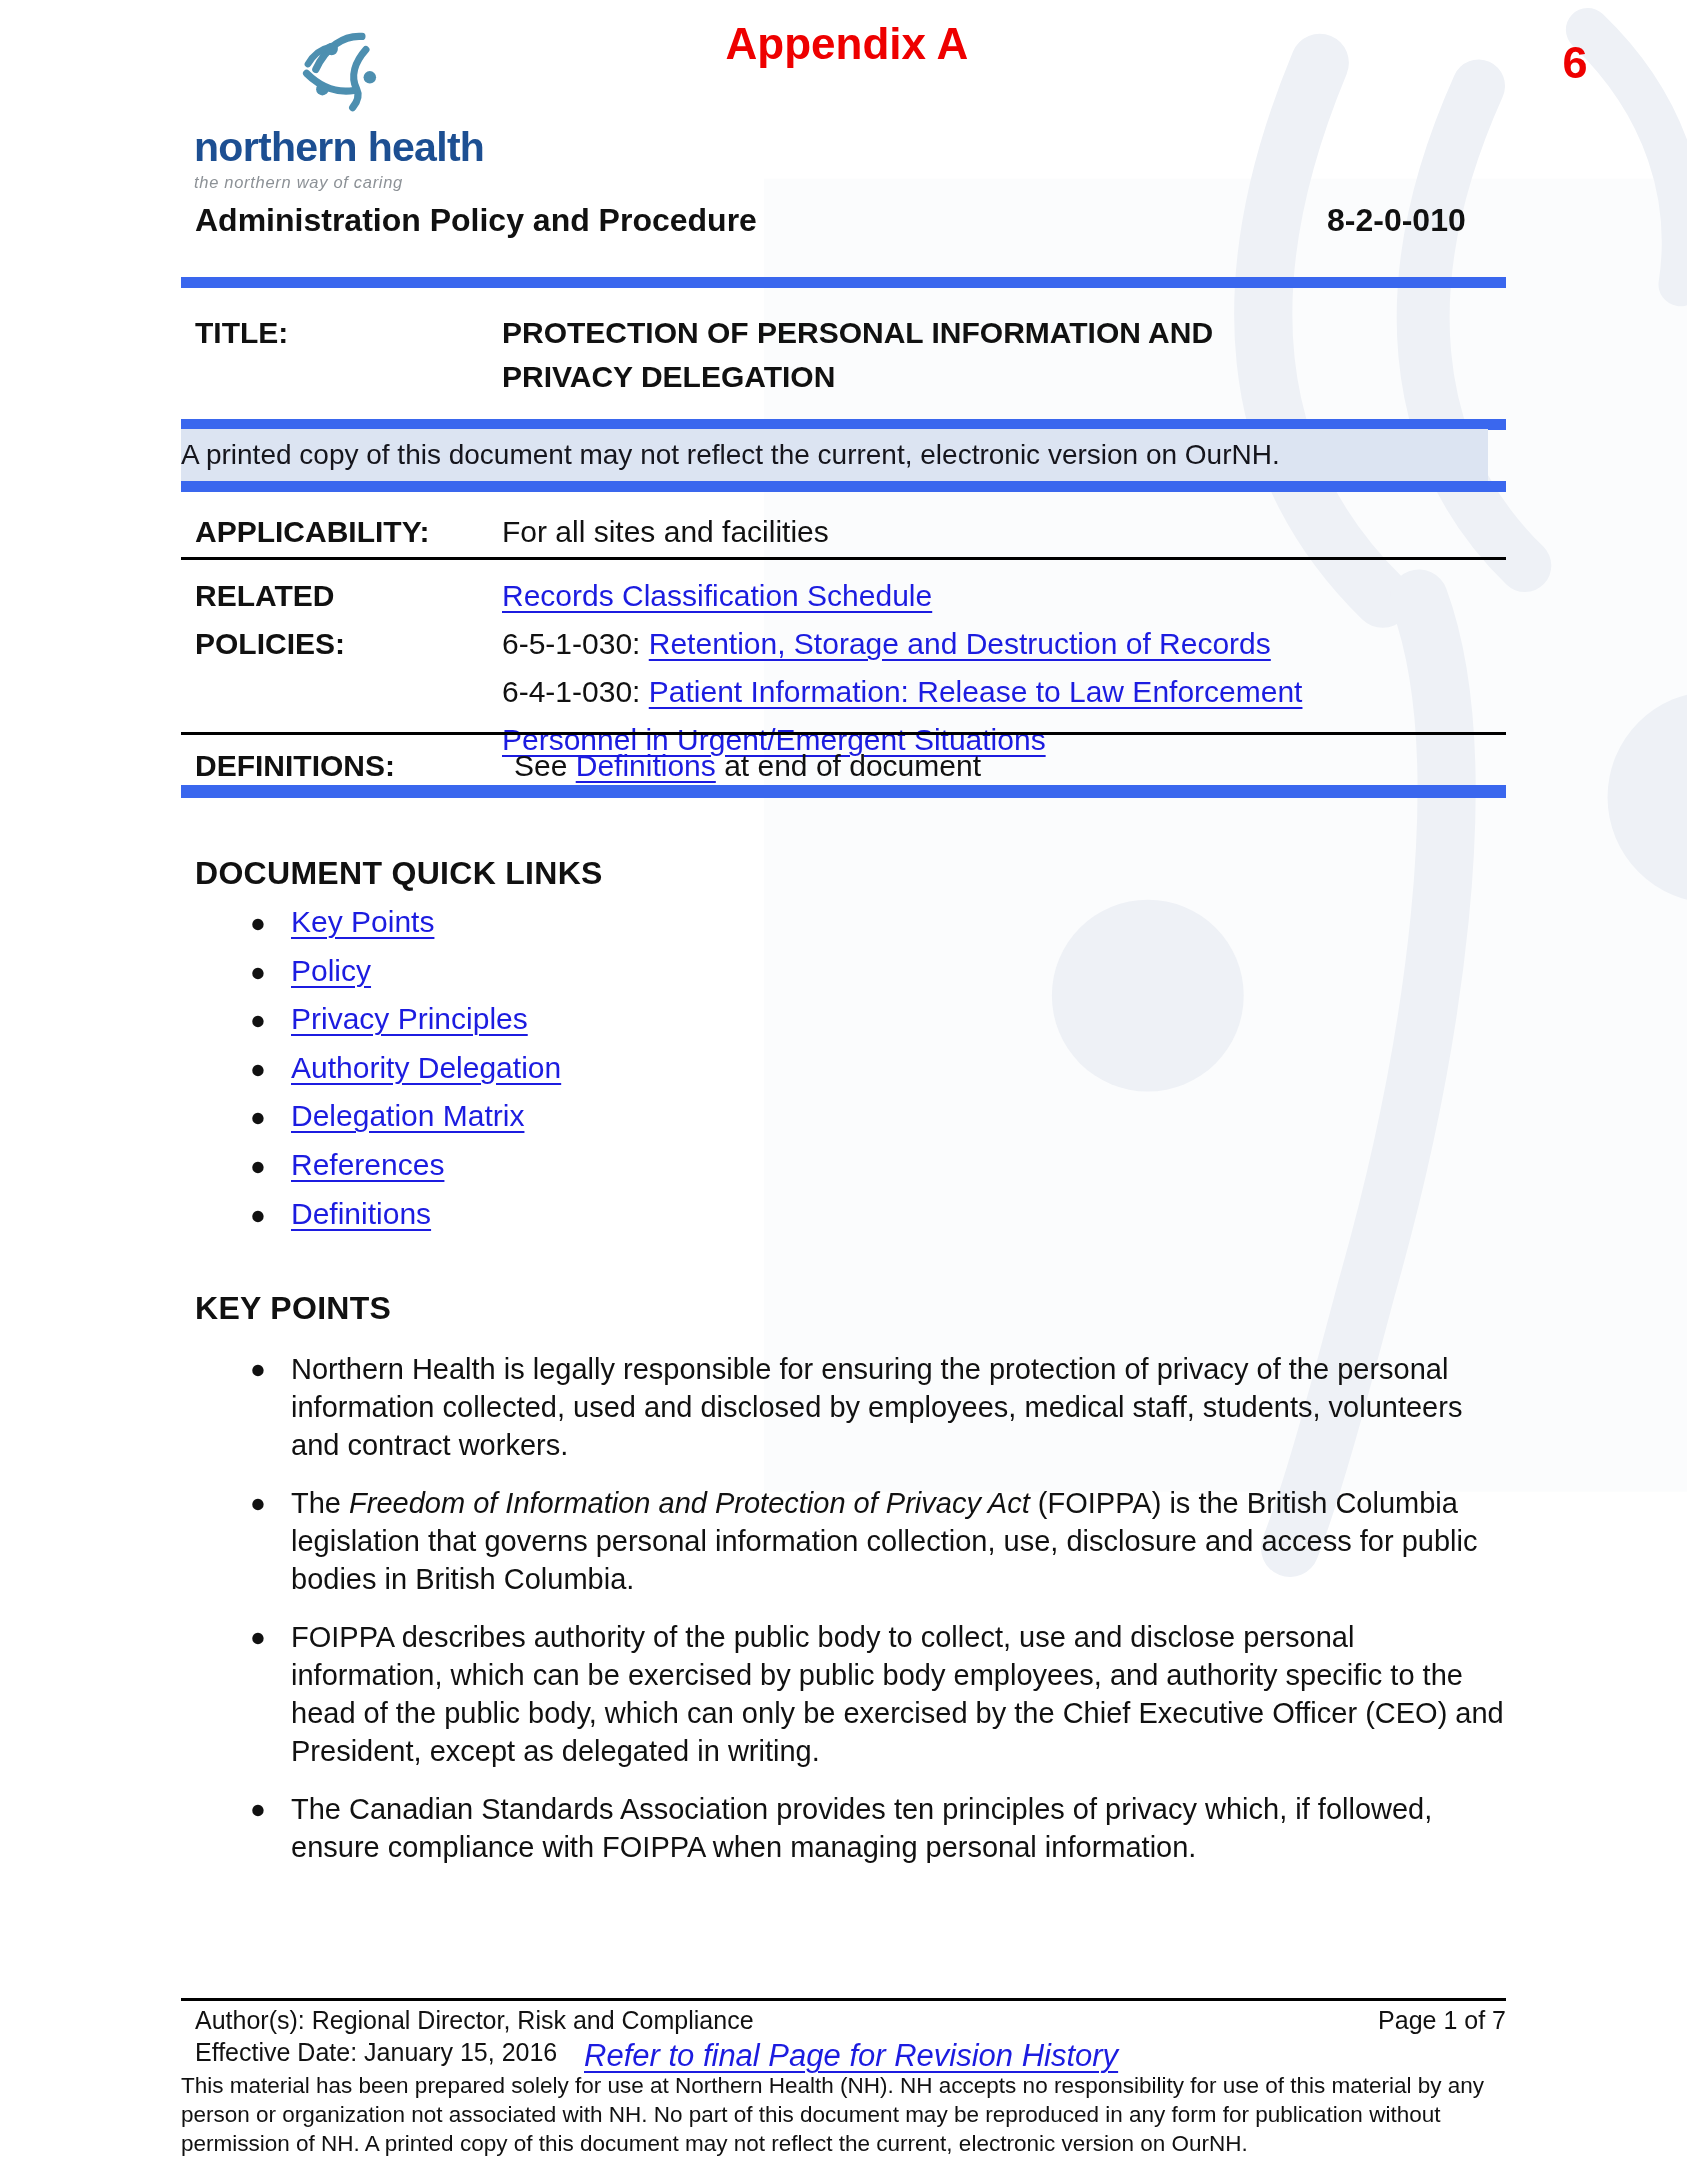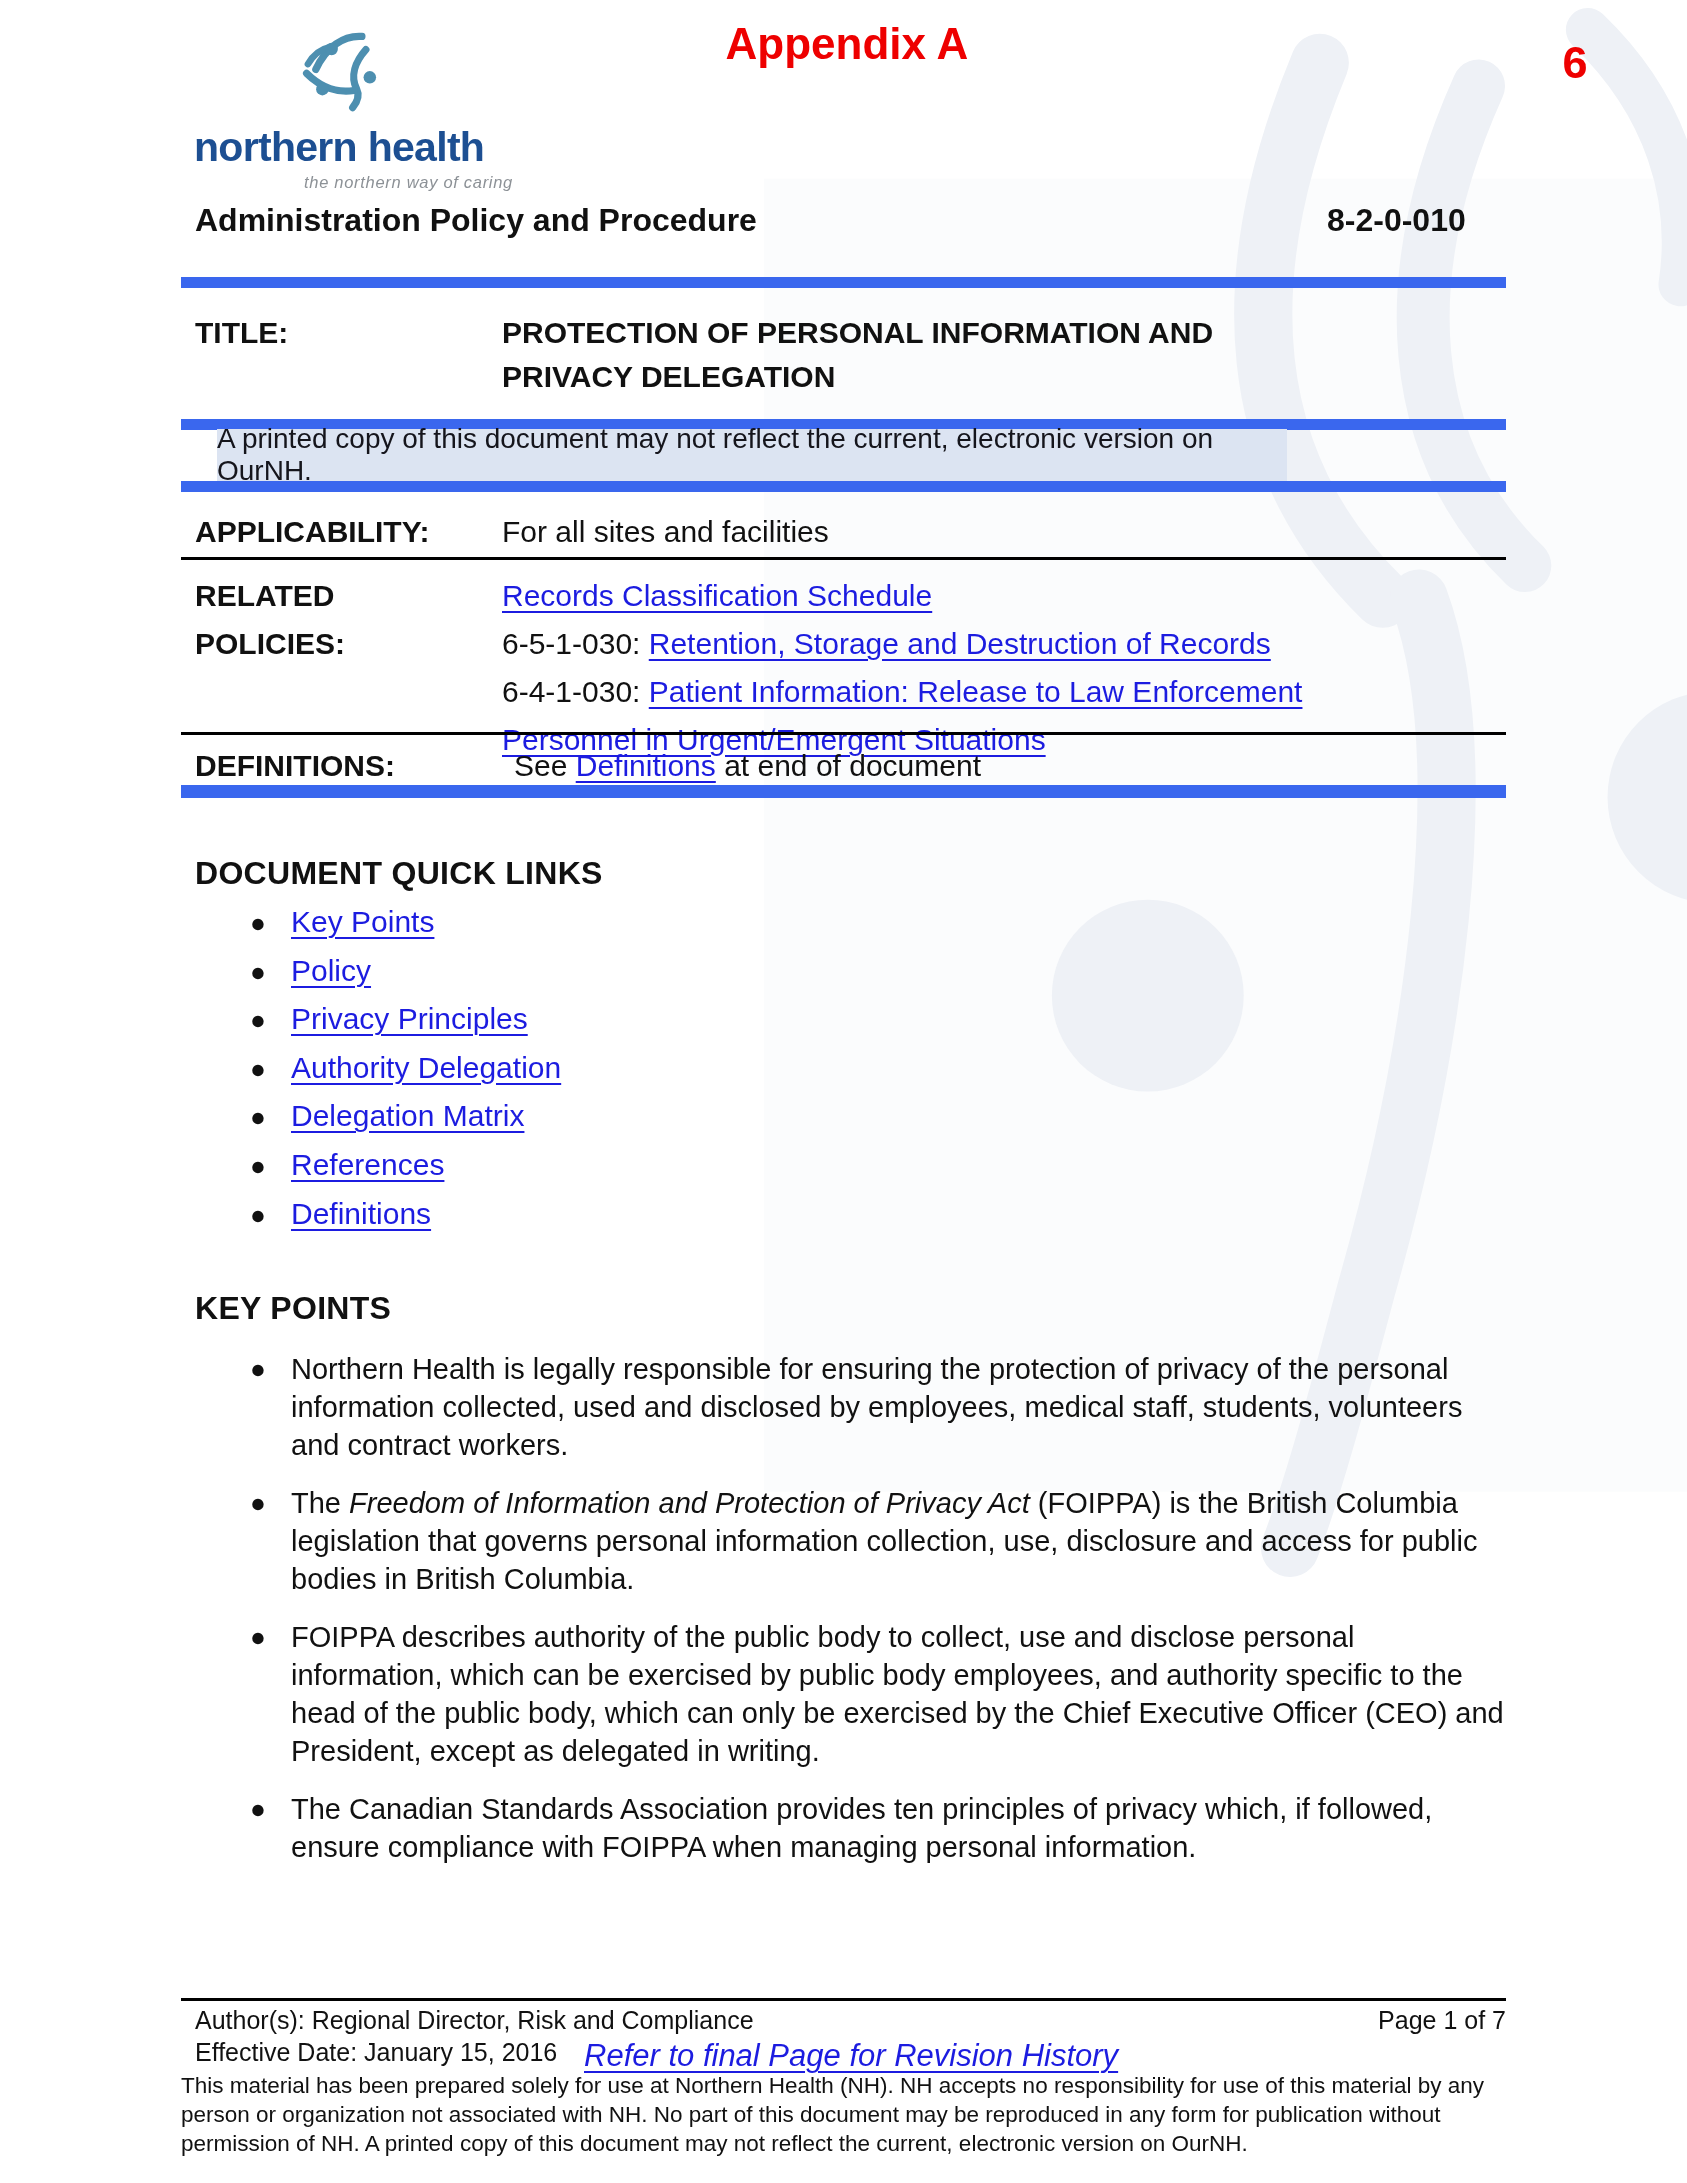--- a/index.html
+++ b/index.html
@@ -23,38 +23,38 @@
   .content{position:absolute;inset:0;z-index:1;}
 
   .appendix{position:absolute;left:662px;top:18.5px;width:370px;text-align:center;
     font-size:44px;font-weight:bold;color:var(--red);}
   .pagenum{position:absolute;left:1542px;top:37px;width:66px;text-align:center;
     font-size:45px;font-weight:bold;color:var(--red);}
 
   .logo-mark{position:absolute;left:300px;top:26.5px;}
   .wordmark{position:absolute;left:194px;top:124px;font-size:41px;font-weight:bold;
     color:var(--navy);letter-spacing:-0.7px;white-space:nowrap;}
-  .tagline{position:absolute;left:194px;top:173px;width:319px;text-align:right;
+  .tagline{position:absolute;left:194px;top:173px;width:319px;text-align:left;
     font-size:16.5px;font-style:italic;color:#8c9196;letter-spacing:0.7px;white-space:nowrap;}
 
   .doc-type{position:absolute;left:195px;top:202px;font-size:32px;font-weight:bold;}
   .doc-num{position:absolute;left:1327px;top:202px;font-size:32px;font-weight:bold;}
 
   .bar{position:absolute;left:181px;width:1325px;height:10.6px;background:var(--blue-bar);}
   .hline{position:absolute;left:181px;width:1325px;height:3.3px;background:#000;}
 
   .cell-label{position:absolute;left:195px;font-size:30px;font-weight:bold;line-height:48px;}
   .cell-value{position:absolute;left:502px;font-size:30px;line-height:48px;}
 
   .title-text{position:absolute;left:502px;top:311px;width:966px;
     font-size:30px;font-weight:bold;line-height:44px;}
   .title-label{position:absolute;left:195px;top:311px;font-size:30px;font-weight:bold;line-height:44px;}
 
-  .notice-box{position:absolute;left:181px;top:429px;width:1070px;height:52px;
-    background:var(--notice-bg);display:flex;align-items:center;justify-content:flex-start;margin-left:36px;}
+  .notice-box{position:absolute;left:181px;top:429px;width:1307px;height:52px;
+    background:var(--notice-bg);display:flex;align-items:center;justify-content:flex-start;}
   .notice-box span{font-size:28px;color:#15151c;}
 
   .lnk{color:var(--link);text-decoration:underline;text-decoration-thickness:2px;
     text-underline-offset:4.6px;cursor:pointer;}
 
   .rel-line{white-space:nowrap;}
 
   .section-head{position:absolute;left:195px;font-size:32px;font-weight:bold;letter-spacing:0.3px;}
 
   .ql-list{position:absolute;left:250px;top:905px;}

